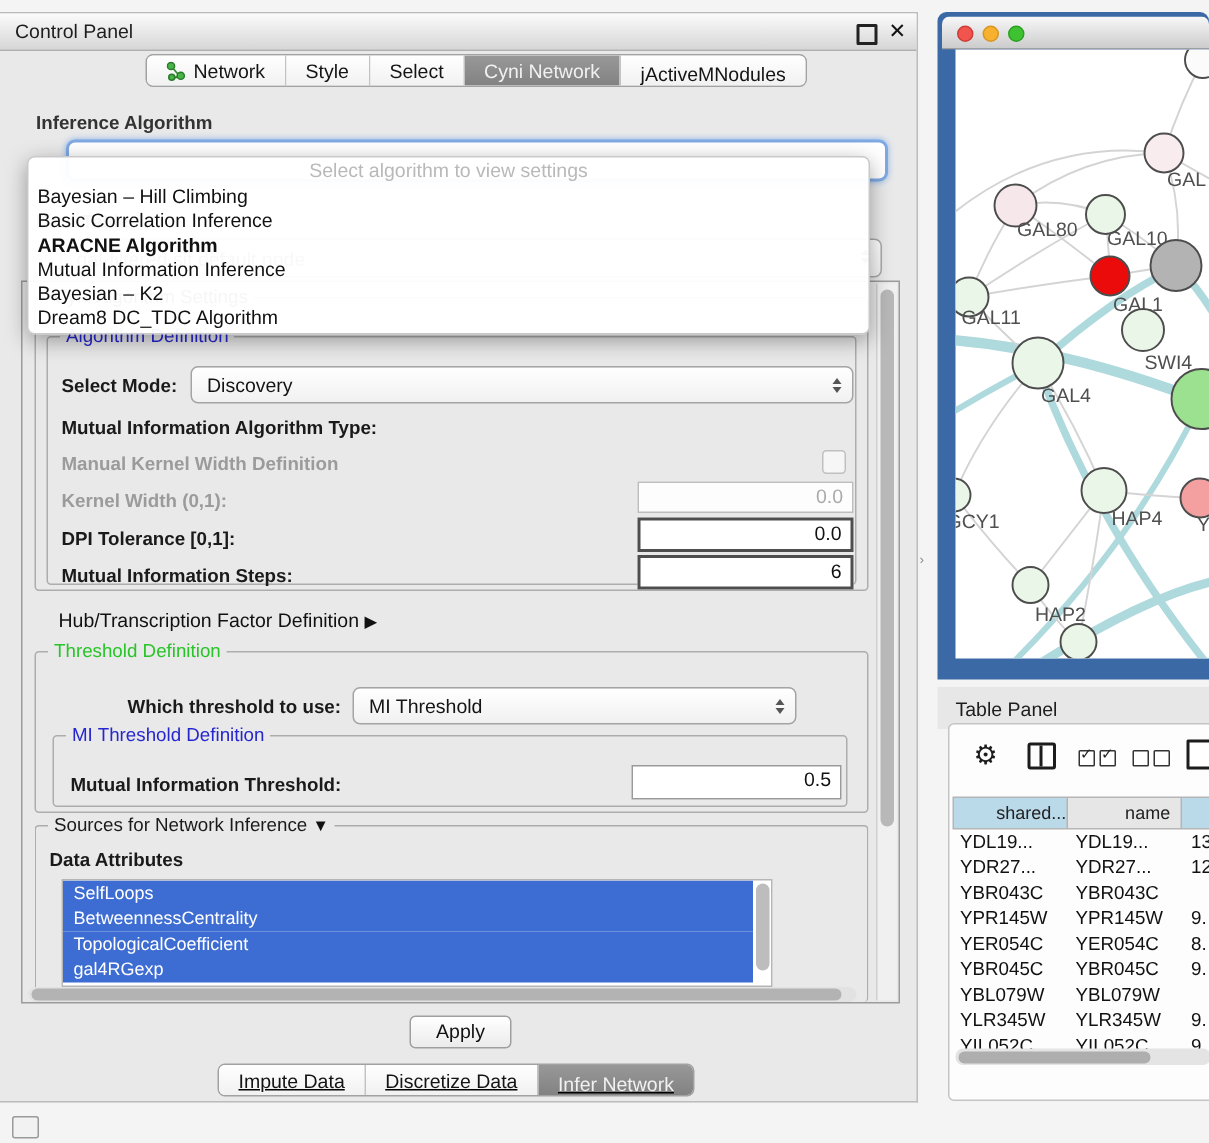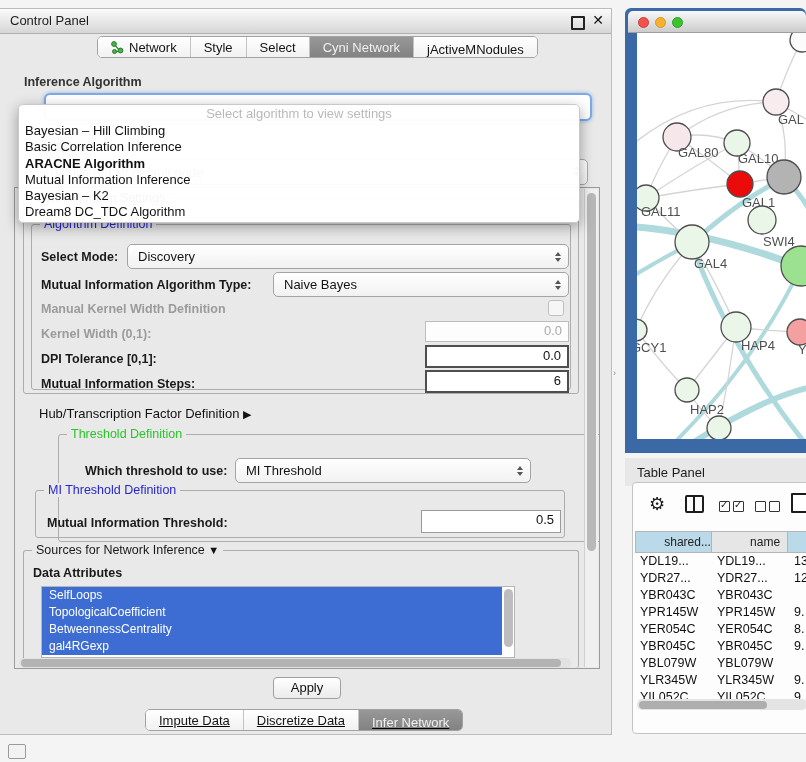--- a/index.html
+++ b/index.html
@@ -168,46 +168,39 @@
       <span class="lbl" style="left:26px;top:62px;">Select Mode:</span>
       <div class="combo" style="left:112px;top:56px;width:442px;height:25px;">
         <span>Discovery</span>
         <span class="arrows">
             <span class="tri-up"></span>
             <span class="tri-dn"></span>
           </span>
       </div>
 
       <span class="lbl" style="left:26px;top:90px;">Mutual Information Algorithm Type:</span>
-      <div class="combo" style="left:258px;top:84px;width:296px;height:25px;">
-        <span>Naive Bayes</span>
-        <span class="arrows">
-            <span class="tri-up"></span>
-            <span class="tri-dn"></span>
-          </span>
-      </div>
 
       <span class="lbl dis" style="left:26px;top:114px;">Manual Kernel Width Definition</span>
       <span class="checkbox" style="left:533px;top:112px;"></span>
 
       <span class="lbl dis" style="left:26px;top:139px;">Kernel Width (0,1):</span>
       <div class="field dis" style="left:410px;top:133px;width:144px;height:21px;">0.0</div>
 
       <span class="lbl" style="left:26px;top:164px;">DPI Tolerance [0,1]:</span>
       <div class="field strong" style="left:410px;top:157px;width:144px;height:23px;">0.0</div>
 
       <span class="lbl" style="left:26px;top:189px;">Mutual Information Steps:</span>
       <div class="field strong" style="left:410px;top:182px;width:144px;height:23px;">6</div>
 
       <span style="position:absolute;left:24px;top:218px;font-size:13px;color:#111;">
         <span>Hub/Transcription Factor Definition</span>
         <span class="disclosure"> ▶</span>
       </span>
 
-      <div class="group" style="left:8px;top:246px;width:556px;height:108px;margin-left:35px;">
+      <div class="group" style="left:8px;top:246px;width:556px;height:108px;">
         <span class="gtitle green">Threshold Definition</span>
       </div>
 
       <span class="lbl" style="left:70px;top:276px;">Which threshold to use:</span>
       <div class="combo" style="left:220px;top:270px;width:296px;height:25px;">
         <span>MI Threshold</span>
         <span class="arrows">
             <span class="tri-up"></span>
             <span class="tri-dn"></span>
           </span>
@@ -223,22 +216,22 @@
         <span class="gtitle">
           <span>Sources for Network Inference</span>
           <span class="disclosure"> ▼</span>
         </span>
       </div>
       <span class="lbl" style="left:18px;top:378px;">Data Attributes</span>
 
       <div id="attr-list">
         <div class="list-vscroll"></div>
       <div class="attr-item">SelfLoops</div>
+          <div class="attr-item">BetweennessCentrality</div>
           <div class="attr-item">TopologicalCoefficient</div>
-          <div class="attr-item">BetweennessCentrality</div>
           <div class="attr-item">gal4RGexp</div>
         </div>
 
       <div class="hscroll">
           <div class="thumb"></div>
         </div>
       <div class="vp-scrollbar">
           <div class="thumb"></div>
         </div>
     </div>

